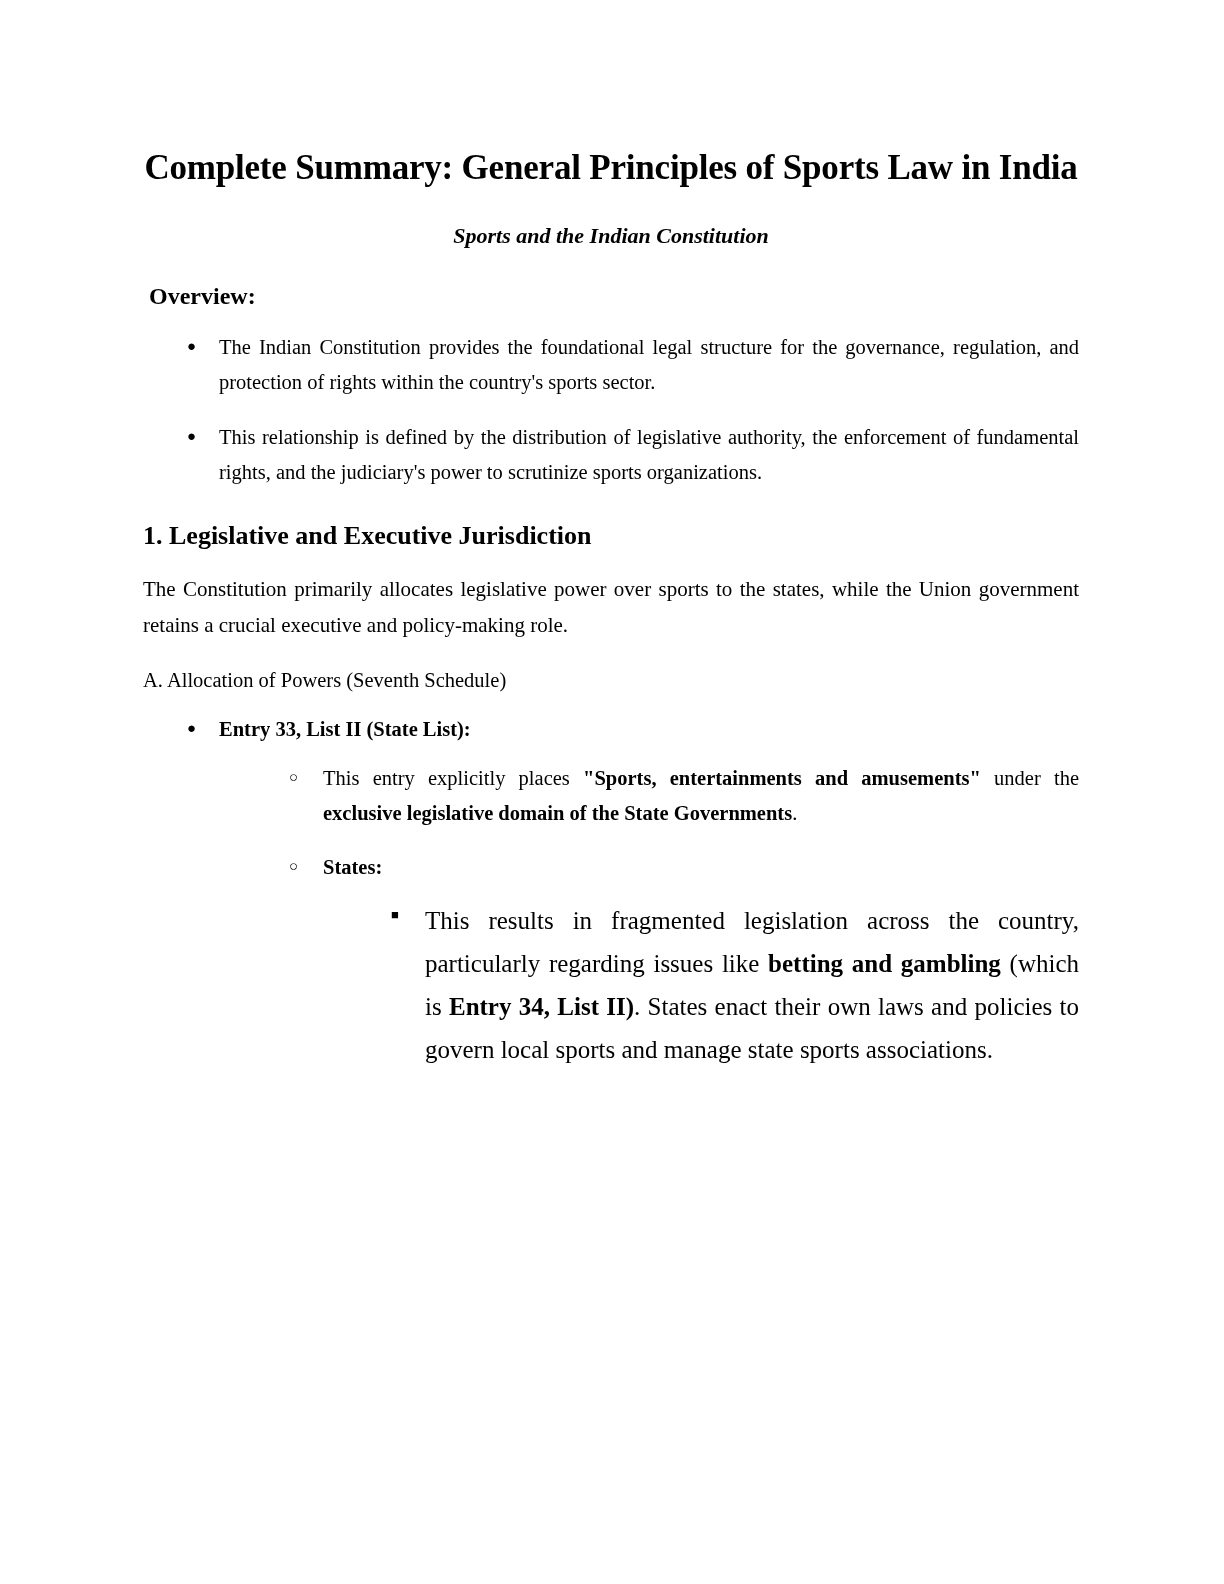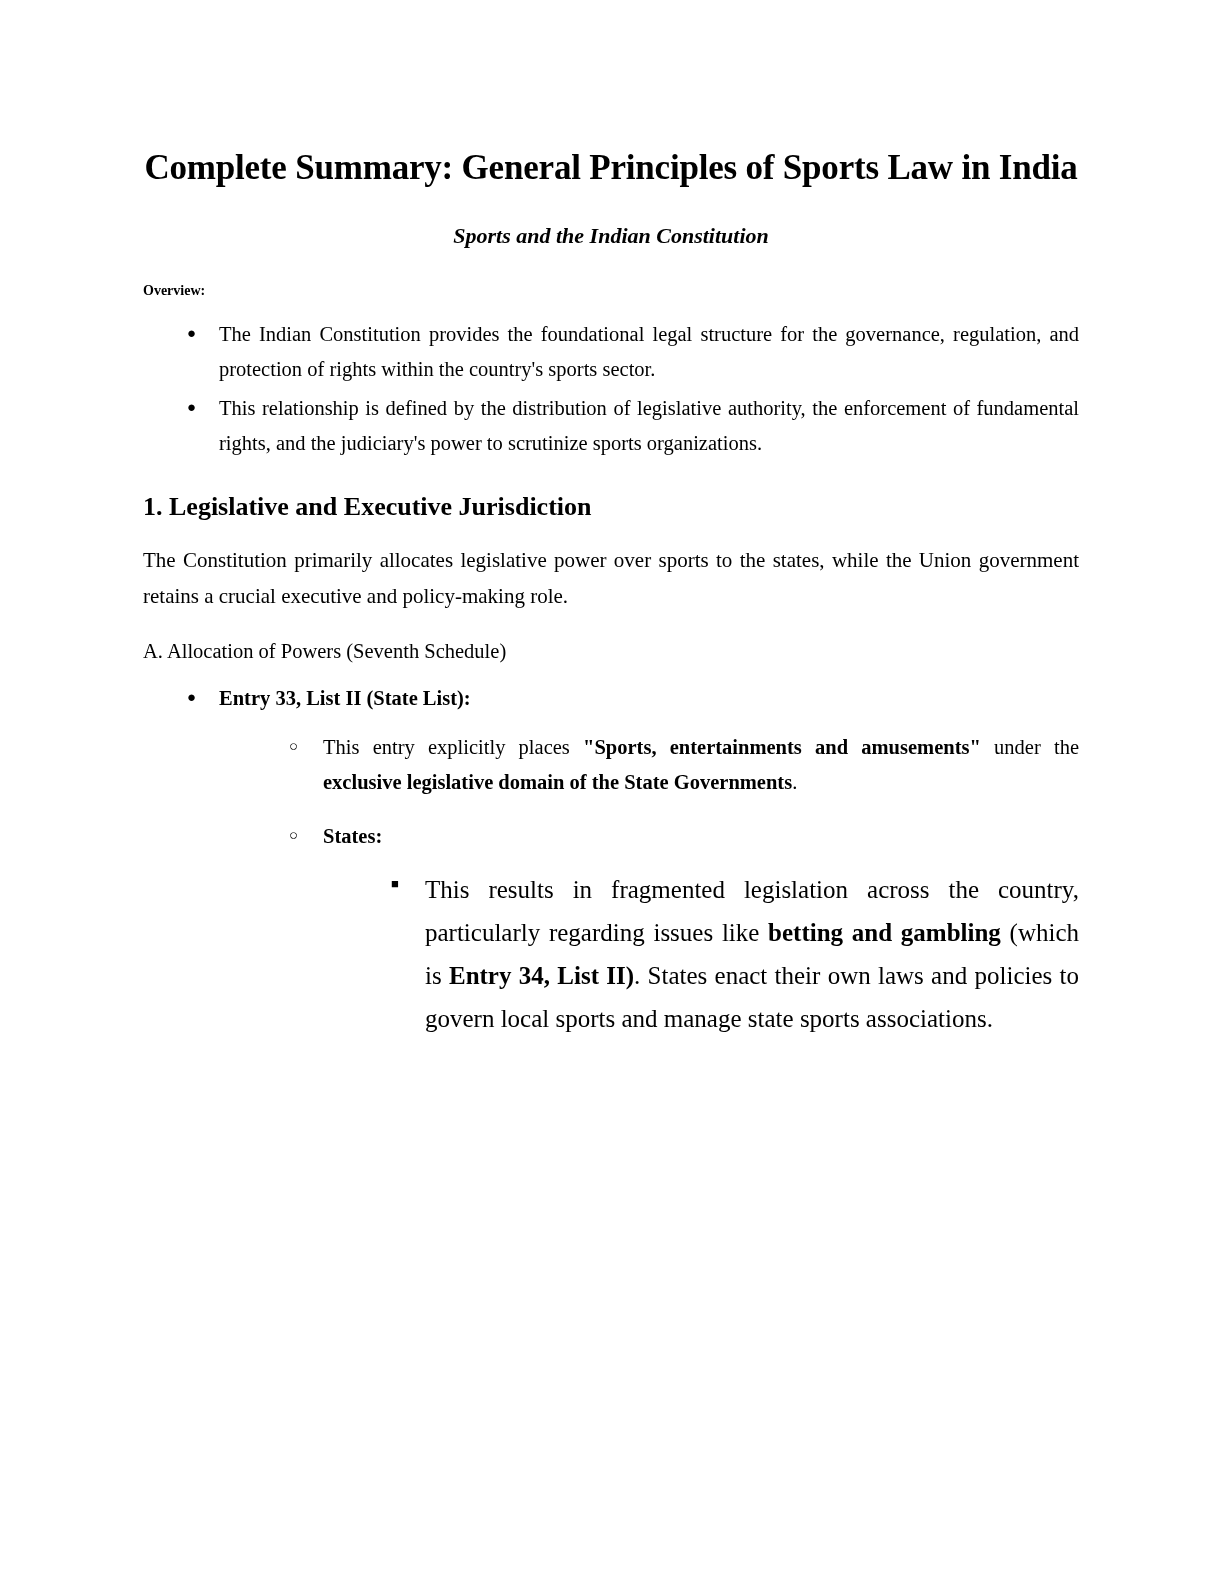--- a/index.html
+++ b/index.html
@@ -29,42 +29,43 @@
     letter-spacing: -0.2px;
   }
   .doc-subtitle {
     font-size: 22px;
     font-weight: bold;
     font-style: italic;
     text-align: center;
     margin: 26px 0 34px 0;
   }
   .section-heading {
-    font-size: 14px;
+    font-size: 24px;
     font-weight: bold;
-    margin: 0 0 18px 0;
+    margin: 0 0 18px 6px;
   }
   .para {
     font-size: 21px;
     line-height: 1.72;
     text-align: justify;
     margin: 0 0 20px 0;
   }
   ul.lvl1 {
     list-style: none;
     margin: 0 0 18px 0;
     padding: 0 0 0 44px;
   }
   ul.lvl1 > li {
     position: relative;
     padding-left: 32px;
     font-size: 20.5px;
     line-height: 1.72;
     text-align: justify;
     margin-bottom: 4px;
+    margin-top: 20px;
   }
   ul.lvl1 > li::before {
     content: "\25CF";
     position: absolute;
     left: 0;
     top: -1px;
     font-size: 15px;
     line-height: 2.3;
   }
   ul.lvl2 {

